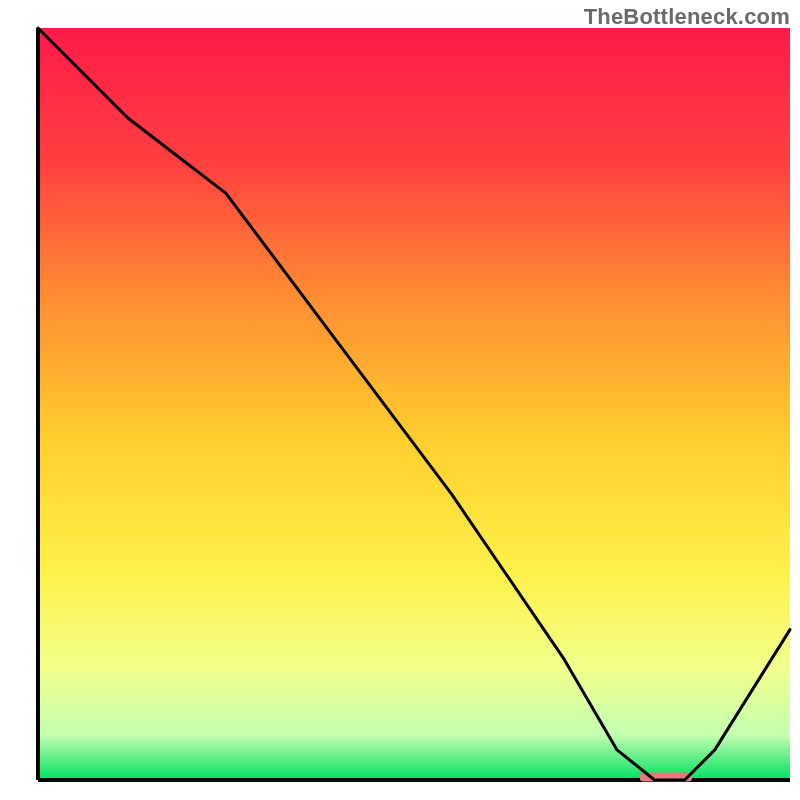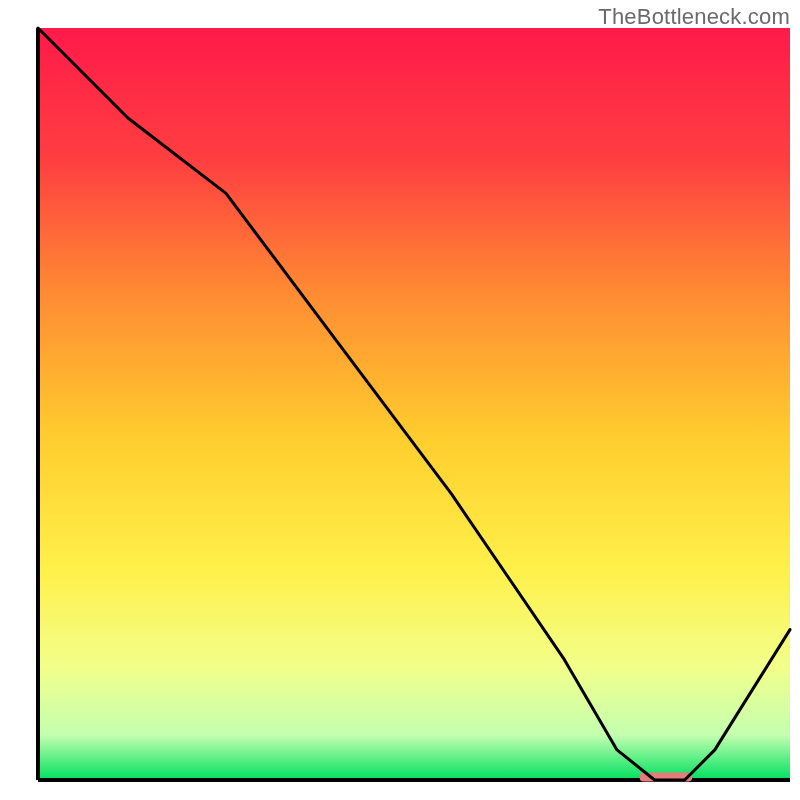--- a/index.html
+++ b/index.html
@@ -13,21 +13,21 @@
   .container {
     position: relative;
     width: 800px;
     height: 800px;
   }
   .watermark {
     position: absolute;
     top: 4px;
     right: 10px;
     font-size: 22px;
-    font-weight: normal;
+    font-weight: bold;
     color: #6a6a6a;
     letter-spacing: 0.2px;
   }
   svg.chart {
     position: absolute;
     left: 0;
     top: 0;
     width: 800px;
     height: 800px;
   }

